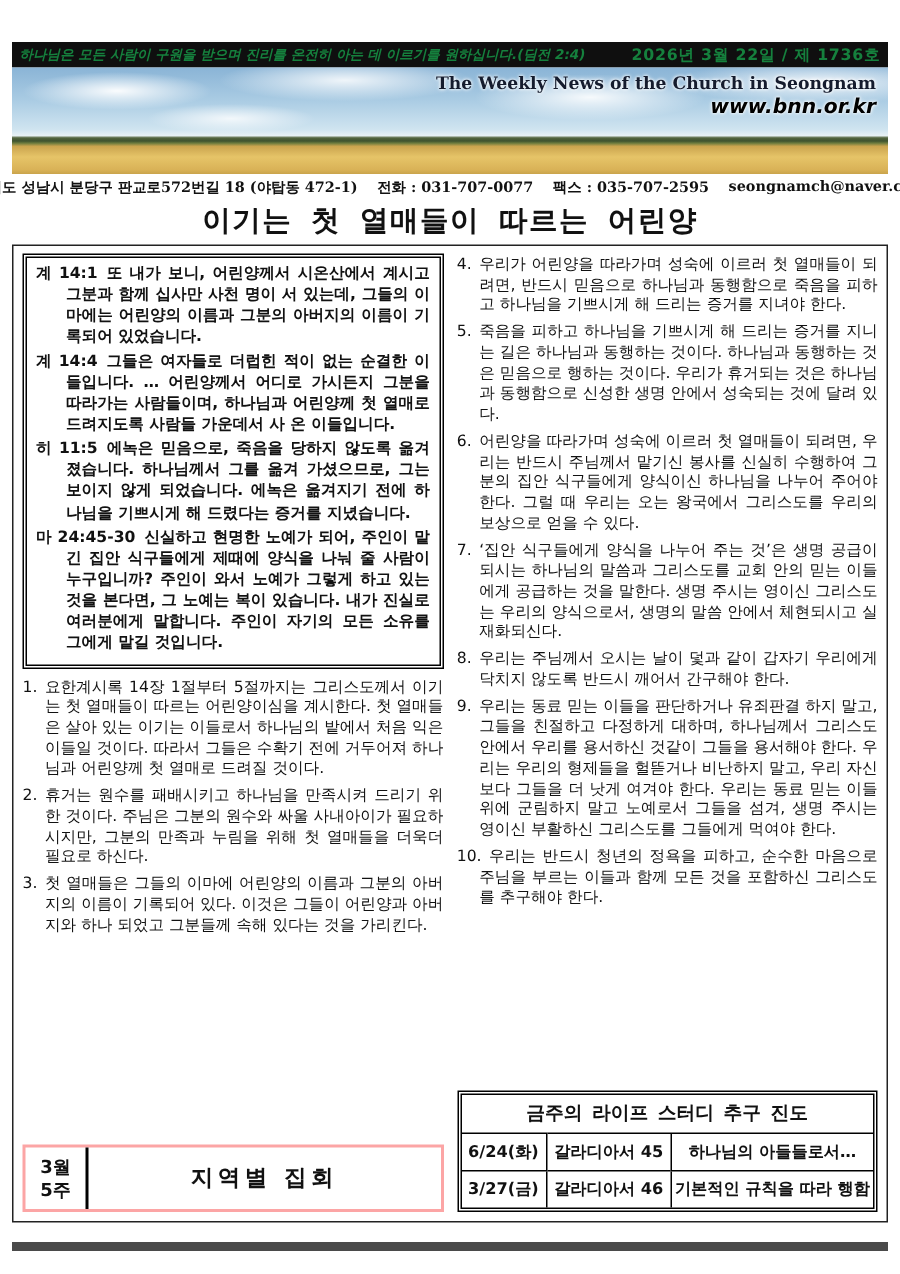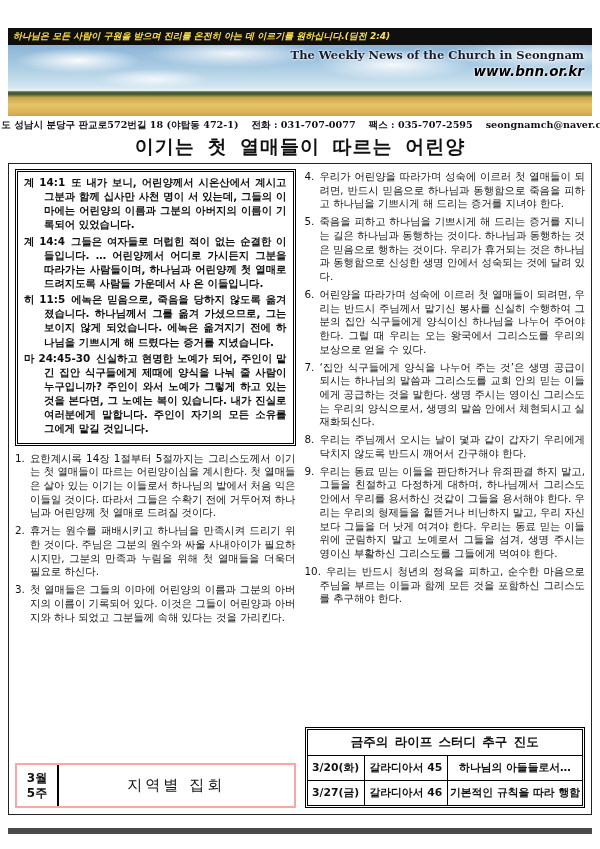--- a/index.html
+++ b/index.html
@@ -1,21 +1,21 @@
 <!DOCTYPE html>
 <html><head>
 <meta charset="utf-8">
 <style>
   * { box-sizing: border-box; margin: 0; padding: 0; }
   html, body { width: 600px; background: #ffffff; }
   body { height: 849px; font-family: "DejaVu Sans", sans-serif; color: #111; overflow: hidden; }
   .page { width: 584px; margin: 0 auto; padding-top: 28px; }
 
   
-  .topbar { height: 17px; background: #0f0f0f; color: #fde047; display: flex;
+  .topbar { height: 17px; background: #0f0f0f; color: #15803d; display: flex;
             justify-content: space-between; align-items: center; padding: 0 5px; }
   .topbar-verse { font-size: 9px; font-style: italic; font-weight: bold; white-space: nowrap; }
   .topbar-issue { font-size: 10.5px; font-weight: bold; white-space: nowrap; letter-spacing: .5px; }
 
   
   .banner { position: relative; height: 71px; overflow: hidden;
     background:
       radial-gradient(ellipse 90px 18px at 12% 22%, rgba(255,255,255,.95), rgba(255,255,255,0) 70%),
       radial-gradient(ellipse 120px 20px at 38% 12%, rgba(255,255,255,.85), rgba(255,255,255,0) 70%),
       radial-gradient(ellipse 110px 22px at 66% 28%, rgba(255,255,255,.9), rgba(255,255,255,0) 70%),
@@ -60,41 +60,42 @@
   .point { font-size: 10.4px; line-height: 1.32; text-align: justify;
            padding-left: 15px; text-indent: -15px; margin: 1px 0 3px; }
   .point .num { margin-right: 5px; }
 
   
   .meeting { margin-top: auto; border: 2px solid #fca5a5; height: 45px; display: flex; }
   .meeting-week { width: 42px; border-right: 2px solid #000; display: flex; flex-direction: column;
                   justify-content: center; align-items: center; font-weight: bold;
                   font-size: 12px; line-height: 1.2; }
   .meeting-title { flex: 1; display: flex; justify-content: center; align-items: center;
-                   font-size: 15px; font-weight: normal; letter-spacing: 3px; }
+                   font-size: 15px; font-weight: bold; letter-spacing: 3px; }
 
   
   .study { margin-top: auto; border: 3px double #000; }
   .study table { width: 100%; border-collapse: collapse; }
   .study th { font-size: 12.5px; font-weight: bold; padding: 4px 2px; word-spacing: 2px; }
   .study td { border-top: 1px solid #000; font-size: 10.8px; font-weight: bold;
               text-align: center; padding: 5px 2px; white-space: nowrap; }
   .study td + td { border-left: 1px solid #000; }
   .study .c1 { width: 26%; } .study .c2 { width: 36%; } .study .c3 { width: 38%; }
 
   
   .footer-bar { margin-top: 13px; height: 6px; background: #4a4a4a; }
 </style>
 </head>
 <body>
 
 <div class="page">
 
   <div class="topbar">
     <span class="topbar-verse">하나님은 모든 사람이 구원을 받으며 진리를 온전히 아는 데 이르기를 원하십니다.(딤전 2:4)</span>
+    <span class="topbar-issue">2026년 3월 22일 / 제 1736호</span>
   </div>
 
   <div class="banner">
     <div class="masthead">
       <div class="m-sub">The Weekly News of the Church in Seongnam</div>
       <div class="m-web">www.bnn.or.kr</div>
     </div>
   </div>
 
   <div class="contact">
@@ -138,21 +139,21 @@
       <div class="point"><span class="num">9.</span><span>우리는 동료 믿는 이들을 판단하거나 유죄판결 하지 말고, 그들을 친절하고 다정하게 대하며, 하나님께서 그리스도 안에서 우리를 용서하신 것같이 그들을 용서해야 한다. 우리는 우리의 형제들을 헐뜯거나 비난하지 말고, 우리 자신보다 그들을 더 낫게 여겨야 한다. 우리는 동료 믿는 이들 위에 군림하지 말고 노예로서 그들을 섬겨, 생명 주시는 영이신 부활하신 그리스도를 그들에게 먹여야 한다.</span></div>
       <div class="point"><span class="num">10.</span><span>우리는 반드시 청년의 정욕을 피하고, 순수한 마음으로 주님을 부르는 이들과 함께 모든 것을 포함하신 그리스도를 추구해야 한다.</span></div>
 
       <div class="study">
         <table>
           <tbody>
               <tr>
             <th colspan="3">금주의 라이프 스터디 추구 진도</th>
           </tr>
           <tr>
-            <td class="c1">3/20(화)</td>
+            <td class="c1">6/24(화)</td>
             <td class="c2">갈라디아서 45</td>
             <td class="c3">하나님의 아들들로서…</td>
           </tr>
           <tr>
             <td class="c1">3/27(금)</td>
             <td class="c2">갈라디아서 46</td>
             <td class="c3">기본적인 규칙을 따라 행함</td>
           </tr>
         </tbody>
           </table>

